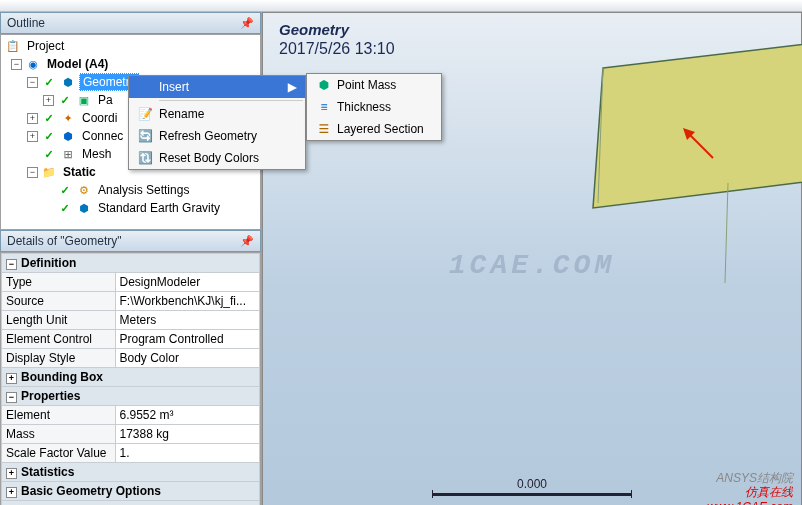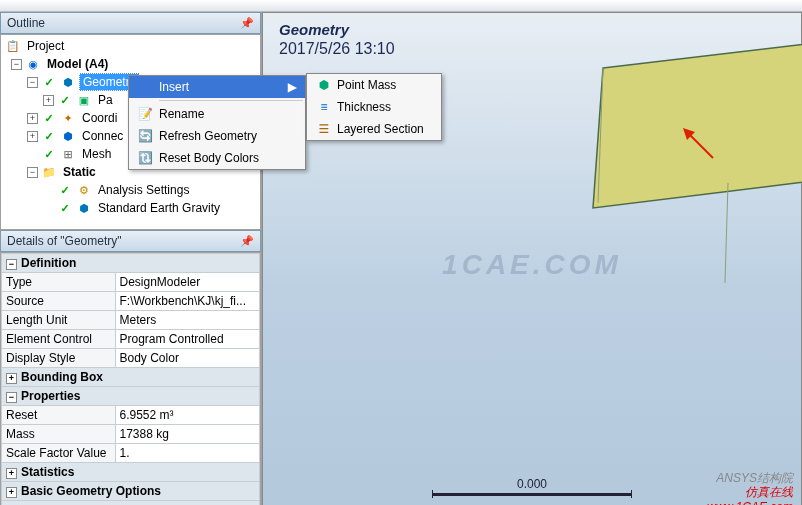--- a/index.html
+++ b/index.html
@@ -32,21 +32,21 @@
 .ctx-r { left: 306px; top: 73px; width: 136px; }
 .ctx .row { display: flex; align-items: center; height: 22px; padding: 0 4px; }
 .ctx .icol { width: 26px; display:flex; align-items:center; justify-content:center; }
 .ctx .sep { height: 1px; background: #ccc; margin: 2px 2px 2px 30px; }
 .ctx .hl { background: #3a76d6; color: #fff; }
 .ctx .arrow { margin-left: auto; padding-right: 4px; }
 .scale { position:absolute; bottom:18px; left:50%; transform:translateX(-50%); font-size:12px; color:#223; text-align:center;}
 .scale .bar { width:200px; height:3px; background:#223; margin:2px auto; position:relative;}
 .scale .bar::before,.scale .bar::after{content:"";position:absolute;width:1px;height:8px;background:#223;top:-3px;}
 .scale .bar::before{left:0}.scale .bar::after{right:0}
-.wm { position:absolute; left:50%; top:50%; transform:translate(-50%,-50%); font-size:28px; color:rgba(80,100,130,.25); font-style:italic; font-weight:bold; letter-spacing:4px;}
+.wm { position:absolute; left:50%; top:50%; transform:translate(-50%,-50%); font-size:28px; color:rgba(80,100,130,.25); font-style:italic; font-weight:bold; letter-spacing:4px;font-family:Liberation Mono, monospace;}
 .red-arrow { position:absolute; left:420px; top:115px; }
 .footer-wm { position:absolute; right:8px; bottom:2px; font-size:13px; color:#d00; font-style:italic; text-align:right; line-height:1.2;}
 .footer-wm .l1{ color:#888; }
 .pin { font-size:11px; color:#555; }
 .hdr-top { height:12px; background:linear-gradient(#fff,#e0e6ec); border-bottom:1px solid #bbb; }
 </style>
 </head>
 <body>
 
 <div class="hdr-top"></div>
@@ -155,21 +155,21 @@
                 <td>Display Style</td>
                 <td>Body Color</td>
               </tr>
           <tr class="grp">
                 <td colspan="2"><span class="pm">+</span><span>Bounding Box</span></td>
               </tr>
           <tr class="grp">
                 <td colspan="2"><span class="pm">−</span><span>Properties</span></td>
               </tr>
           <tr>
-                <td>Reset</td>
+                <td>Element</td>
                 <td>6.9552 m³</td>
               </tr>
           <tr>
                 <td>Mass</td>
                 <td>17388 kg</td>
               </tr>
           <tr>
                 <td>Scale Factor Value</td>
                 <td>1.</td>
               </tr>

